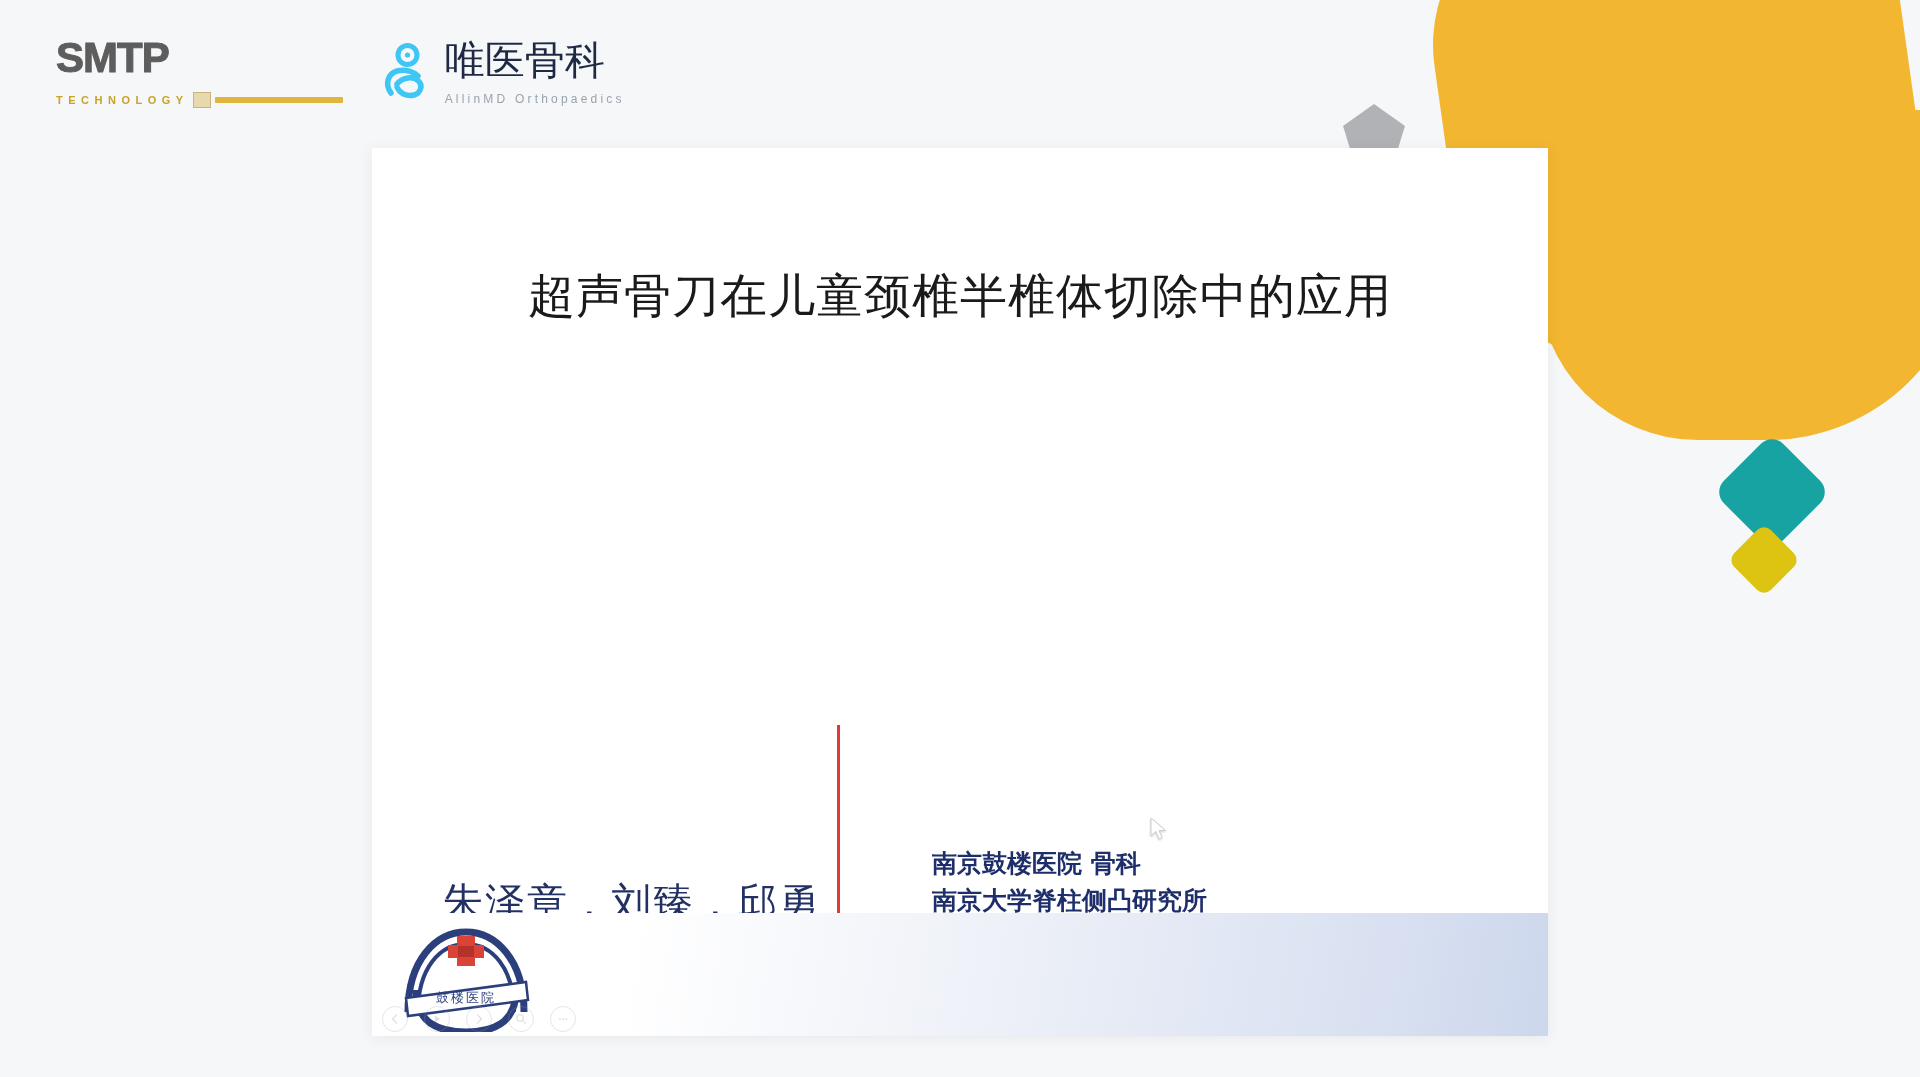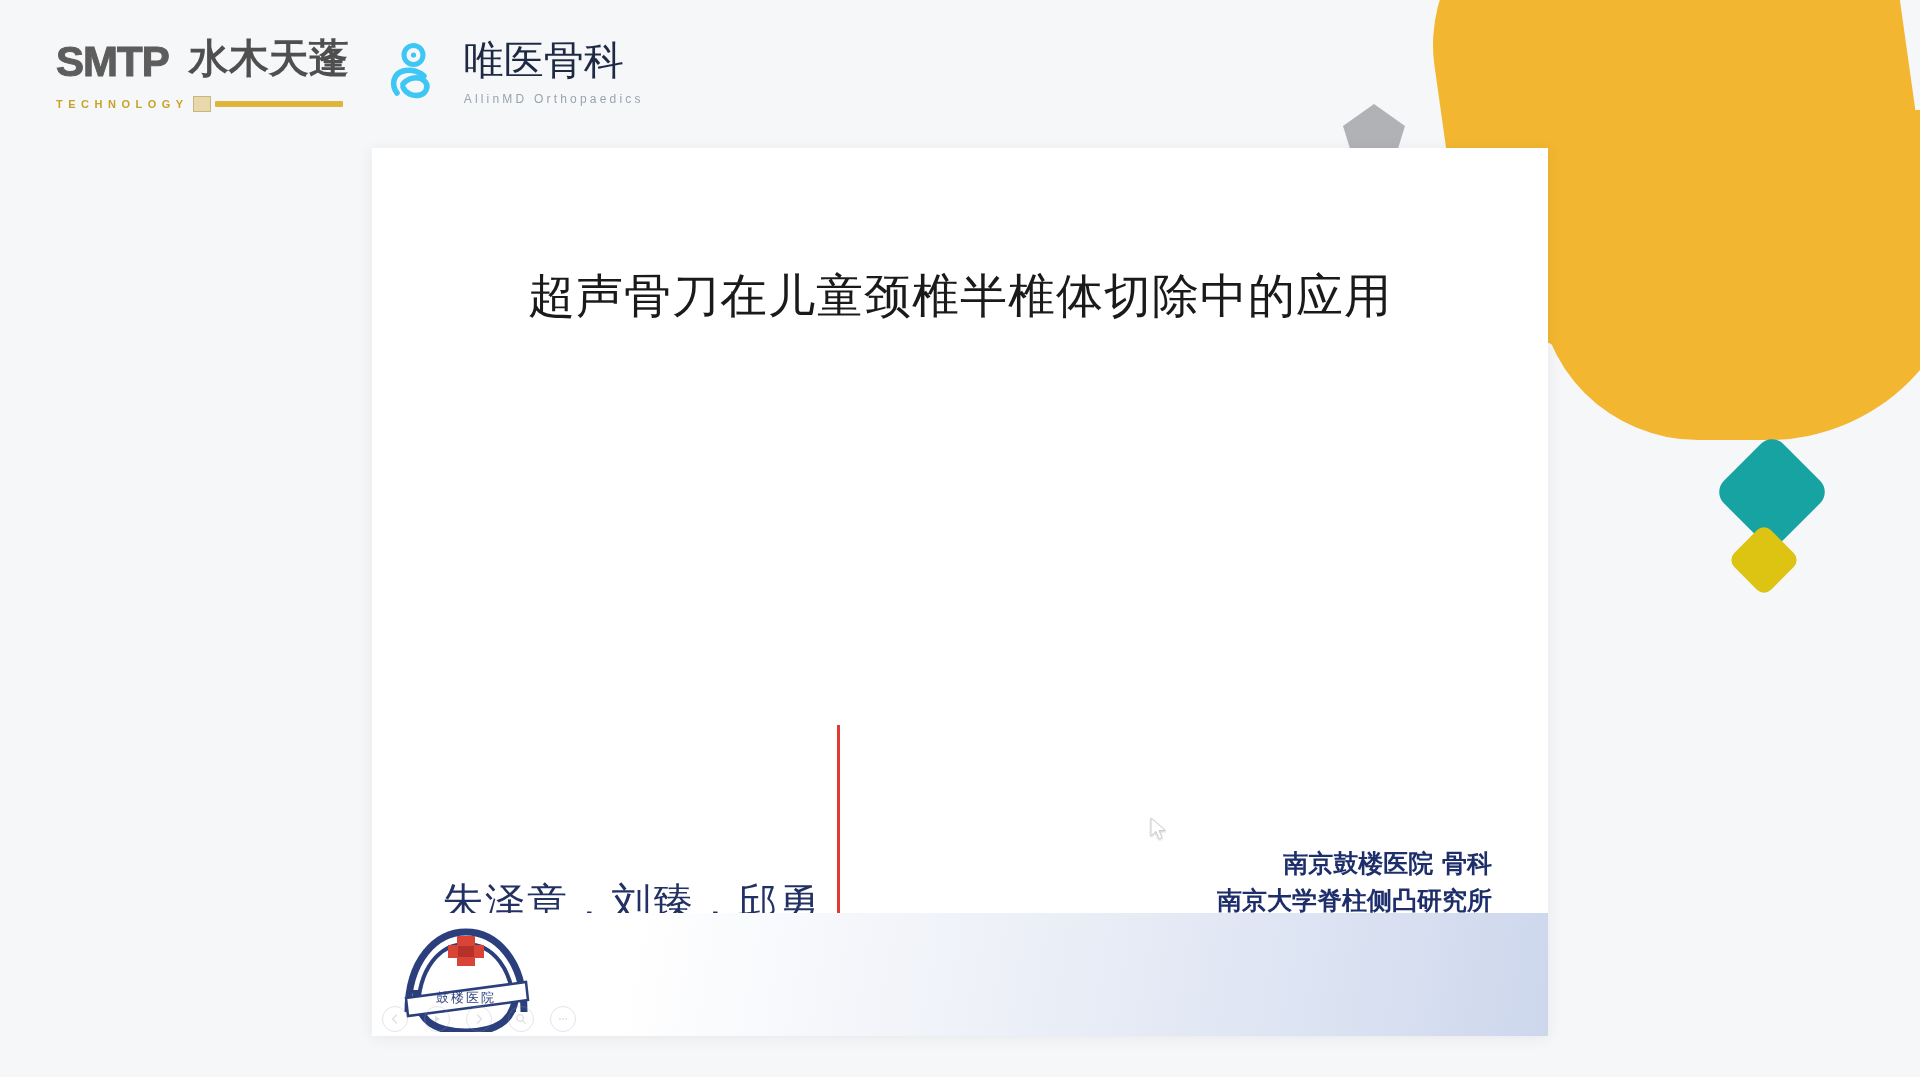--- a/index.html
+++ b/index.html
@@ -70,21 +70,21 @@
   }
   #smtp-rule{
     width:128px; height:6px; background:#e0b53c; border-radius:1px;
   }
   #smtp-badge{
     width:18px; height:16px; background:#e8d9ac; border:1px solid #cbb57e;
     display:inline-block;
   }
 
   
-  #logo-allinmd{ display:flex; align-items:center; gap:25px; padding-bottom:4px;}
+  #logo-allinmd{ display:flex; align-items:center; gap:12px; padding-bottom:4px;}
   #allin-mark{ width:56px; height:58px; }
   #allin-text{ display:flex; flex-direction:column; }
   #allin-cn{
     font-family:"DejaVu Sans", sans-serif;
     font-size:40px; font-weight:500; color:#1e2a44; line-height:1.05;
   }
   #allin-en{
     font-size:12px; letter-spacing:3.2px; color:#9aa3ad; margin-top:11px;
     text-align:center;
   }
@@ -108,21 +108,21 @@
     background:#e03a32;
   }
   #authors{
     position:absolute; left:60px; top:727px; width:400px;
     text-align:center;
     font-family:"DejaVu Serif", serif;
     font-size:40px; color:#223063; letter-spacing:2px;
   }
   #affiliation{
     position:absolute; left:560px; top:697px; width:560px;
-    text-align:right;
+    text-align:left;
     font-family:"DejaVu Sans", sans-serif;
     font-size:25px; font-weight:bold; color:#1d2e6b; line-height:1.48;
   }
   #slide-bottom-band{
     position:absolute; left:0; bottom:0; width:100%; height:123px;
     background:linear-gradient(100deg,#ffffff 0%, #ffffff 22%, #eef1f8 52%, #d8e0f1 86%, #cdd7ec 100%);
   }
 
   
   #hospital-seal{
@@ -159,21 +159,20 @@
   <div class="deco" id="pentagon-grey"></div>
   <div class="deco" id="diamond-teal"></div>
   <div class="deco" id="diamond-yellow"></div>
 
   <div id="brandbar">
 
     <div class="logo-block" id="logo-smtp">
       <div>
         <div id="smtp-row">
           <span id="smtp-word">SMTP</span>
-          <span id="smtp-cn">水木天蓬</span>
         </div>
         <div id="smtp-sub-row">
           <span id="smtp-tech">TECHNOLOGY</span>
           <span id="smtp-badge"></span>
           <span id="smtp-rule"></span>
         </div>
       </div>
     </div>
 
     <div class="logo-block" id="logo-allinmd">

